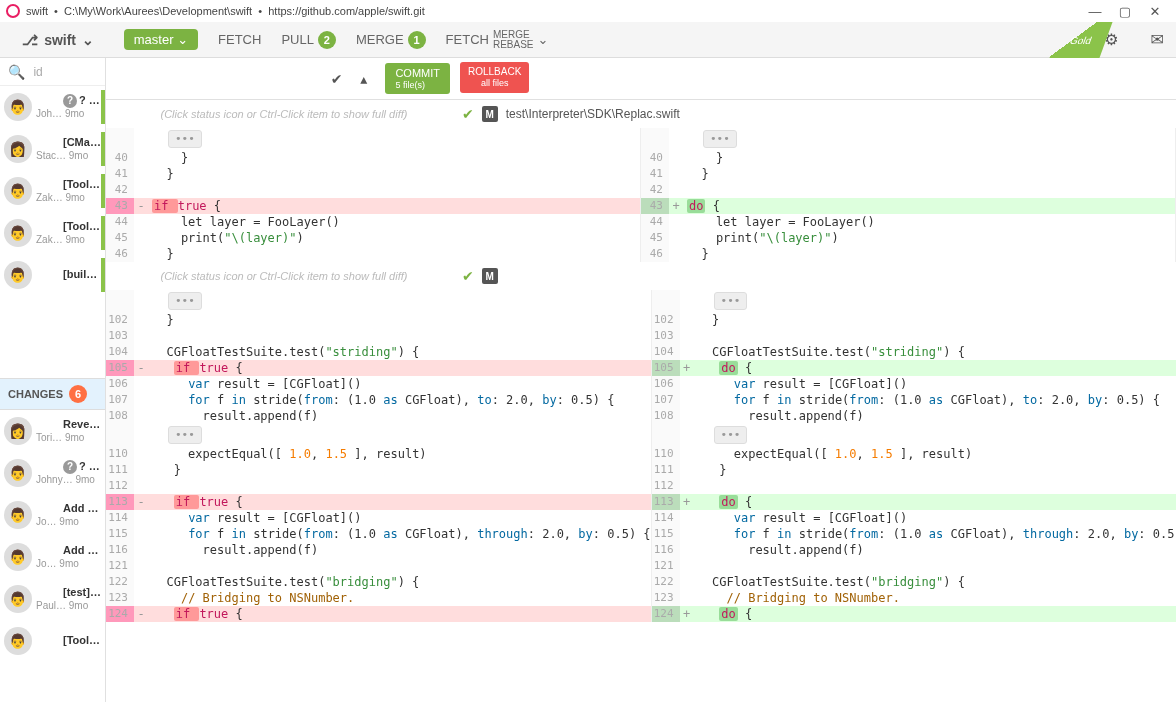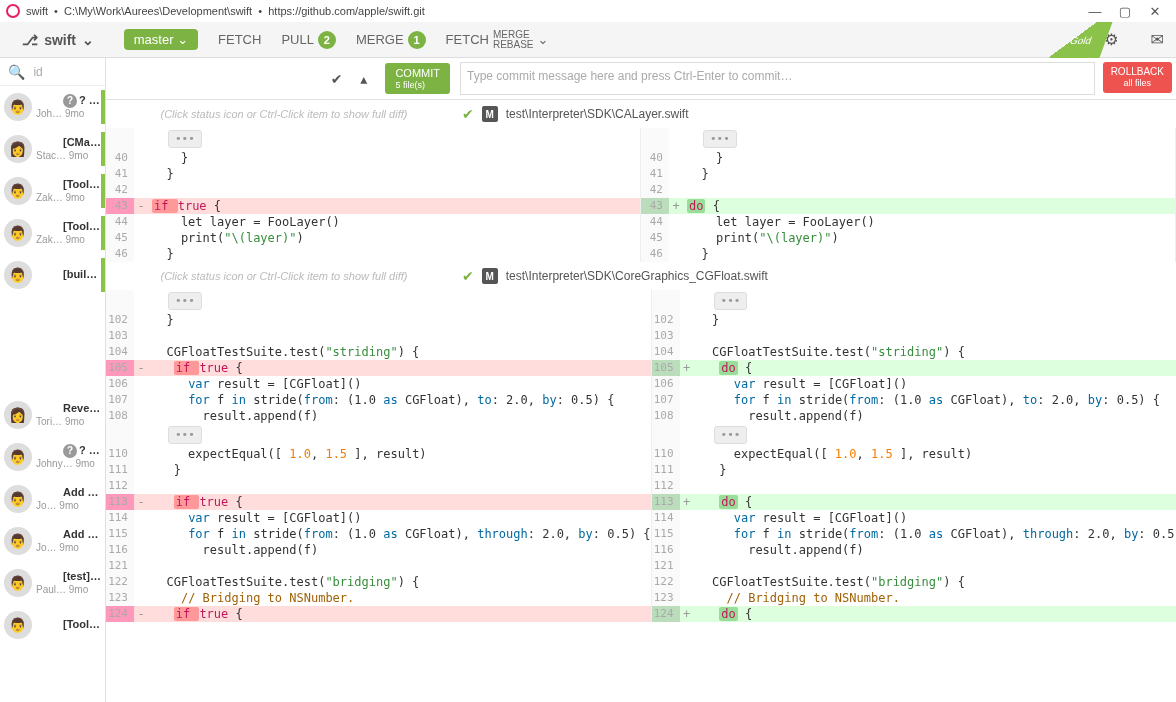--- a/index.html
+++ b/index.html
@@ -152,20 +152,24 @@
         </div>
         <div class="commit">
           <div class="av">👨</div>
       <div class="info">
             <div class="title">[build_su Fixed…</div>
       <div class="meta"></div>
           </div>
       <div class="stripe"></div>
         </div>
       </div>
+    <div class="changes-hdr">
+      <span>CHANGES</span>
+      <span class="badge">6</span>
+    </div>
     <div class="commits" id="commits-bot">
         <div class="commit">
           <div class="av">👩</div>
       <div class="info">
             <div class="title">Revert " [test]…</div>
       <div class="meta">Tori…  9mo</div>
           </div>
       </div>
         <div class="commit">
           <div class="av">👨</div>
@@ -208,34 +212,33 @@
   <div class="content">
     <div class="commithdr">
       <div class="btns">
         <span class="chk">✔</span>
         <span class="chk">▴</span>
         <div class="commitbtn">
           <div>COMMIT</div>
           <div style="font-size:9px">5 file(s)</div>
         </div>
       </div>
-      <div class="msgbox">Type commit message here and press Ctrl-Enter to commit…</div>
       <div style="padding:4px">
         <div class="rollback">
           <div>ROLLBACK</div>
           <div style="font-size:9px">all files</div>
         </div>
       </div>
     </div>
     <div class="diffwrap" id="diffwrap">
         <div class="filehdr">
           <span class="hint">(Click status icon or Ctrl-Click item to show full diff)</span>
     <span class="chk2">✔</span>
     <span class="mbadge">M</span>
-    <span>test\Interpreter\SDK\CALayer.swift</span>
+    <span>test\Interpreter\SDK\Replac.swift</span>
         </div>
         <div class="diff">
           <div class="pane">
             <div class="ln">
               <span class="lno"></span>
               <span class="ellip">•••</span>
             </div>
             <div class="ln">
               <span class="lno">40</span>
               <span class="sign"></span>
@@ -311,21 +314,20 @@
               <span class="lno">46</span>
               <span class="sign"></span>
               <span class="code">  }</span>
             </div>
           </div>
         </div>
         <div class="filehdr">
           <span class="hint">(Click status icon or Ctrl-Click item to show full diff)</span>
     <span class="chk2">✔</span>
     <span class="mbadge">M</span>
-    <span>test\Interpreter\SDK\CoreGraphics_CGFloat.swift</span>
         </div>
         <div class="diff">
           <div class="pane">
             <div class="ln">
               <span class="lno"></span>
               <span class="ellip">•••</span>
             </div>
             <div class="ln">
               <span class="lno">102</span>
               <span class="sign"></span>

